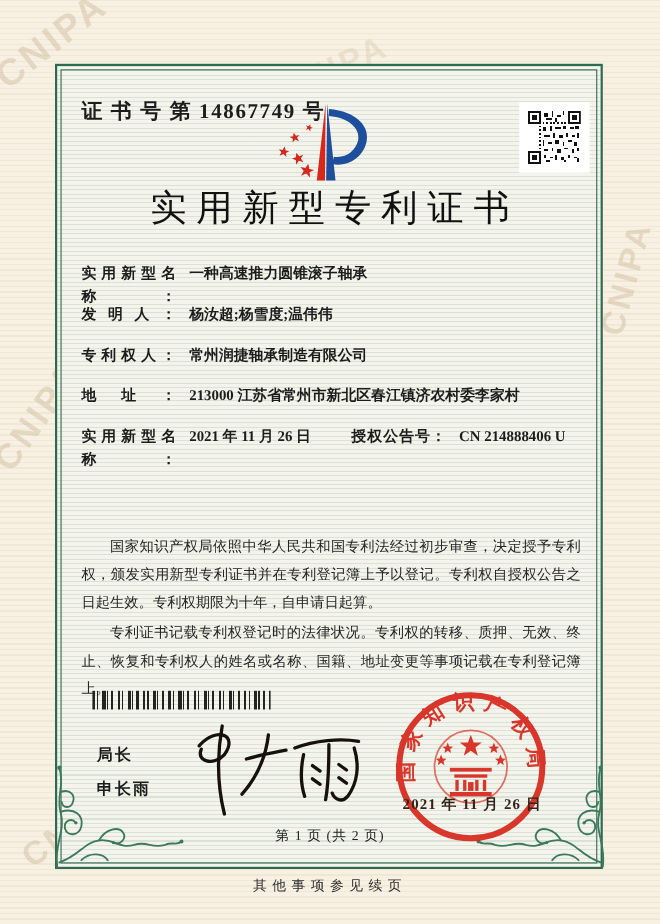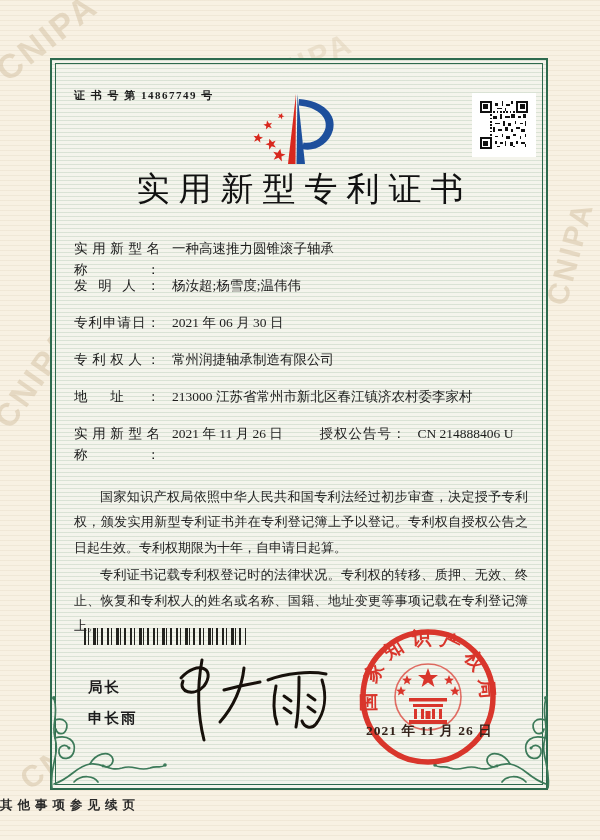--- a/index.html
+++ b/index.html
@@ -25,28 +25,28 @@
     border:2px solid #2e6a4e; box-sizing:border-box;
     background:
       repeating-linear-gradient(180deg, rgba(140,175,145,.26) 0 1px, transparent 1px 4px),
       #f4f4ec;
   }
   .frame::before{content:""; position:absolute; inset:3px; border:1px solid #2e6a4e; pointer-events:none;}
   .flourish{position:absolute; width:126px; height:104px;}
   .fl-bl{left:44px; top:690px;}
   .fl-br{left:430px; top:690px; transform:scaleX(-1);}
   
-  .cert-no{position:absolute; left:74px; top:88px; font-size:11px; font-weight:600; letter-spacing:1.5px;}
+  .cert-no{position:absolute; left:74px; top:88px; font-size:19px; font-weight:600; letter-spacing:1.5px;}
   .logo{position:absolute; left:238px; top:86px; width:122px; height:86px;}
   .qr{position:absolute; left:472px; top:93px; width:64px; height:64px; background:#fff; padding:0;}
   .qr svg{position:absolute; inset:8px;}
   .title{position:absolute; left:0; top:167px; width:600px; text-align:center;
          font-size:33px; font-weight:normal; letter-spacing:9px; text-indent:9px; color:#111;}
   
-  .fields{position:absolute; left:74px; top:238px; width:460px; font-size:13.5px; font-weight:400;}
+  .fields{position:absolute; left:74px; top:238px; width:460px; font-size:13.5px; font-weight:700;}
   .row{height:37px; line-height:21px;}
   .lbl{display:inline-block; width:86px; text-align:justify; text-align-last:justify;
        -moz-text-align-last:justify; margin-right:12px; vertical-align:top;}
   .pair1{display:inline-block; width:242px;}
   
   .paras{position:absolute; left:74px; top:484px; width:454px; font-size:13px; line-height:1.96;
          text-align:justify; color:#242424; font-weight:500;}
   .paras p{margin:0 0 2px 0; text-indent:2em;}
   
   .barcode{position:absolute; left:84px; top:628px; width:162px; height:17px;
@@ -60,22 +60,22 @@
   }
   
   .director{position:absolute; left:88px; top:672px; font-size:14.5px; font-weight:700; line-height:2.15; letter-spacing:2px;}
   .signature{position:absolute; left:162px; top:650px; width:178px; height:100px;}
   
   .seal{position:absolute; left:357px; top:626px; width:142px; height:142px; opacity:.93; z-index:2;}
   .seal-date{position:absolute; left:366px; top:722px; font-size:13.5px; font-weight:600;
              letter-spacing:1px; color:#33221a; z-index:3;}
   
   .page-ind{position:absolute; left:0; top:752px; width:600px; text-align:center; font-size:12.5px; letter-spacing:1px;}
-  .foot-note{position:absolute; left:0; top:797px; width:600px; font-size:12.5px;
-             letter-spacing:5px; color:#2b2b2b;font-weight:bold;}
+  .foot-note{position:absolute; left:0; top:797px; width:600px; text-align:center; font-size:12.5px;
+             letter-spacing:5px; color:#2b2b2b;}
 </style>
 </head>
 <body>
 
 <div class="page">
 
   <span class="wm wm1">CNIPA</span>
   <span class="wm wm2">CNIPA</span>
   <span class="wm wm3">CNIPA</span>
   <span class="wm wm4">CNIPA</span>
@@ -211,23 +211,20 @@
   <div class="title">实用新型专利证书</div>
 
   <div class="fields">
     <div class="row">
       <span class="lbl">实用新型名称：</span><span>一种高速推力圆锥滚子轴承</span>
     </div>
     <div class="row">
       <span class="lbl">发明人：</span><span>杨汝超;杨雪度;温伟伟</span>
     </div>
     <div class="row">
-      <span class="lbl">专利申请日：</span><span>2021 年 06 月 30 日</span>
-    </div>
-    <div class="row">
       <span class="lbl">专利权人：</span><span>常州润捷轴承制造有限公司</span>
     </div>
     <div class="row">
       <span class="lbl">地址：</span><span>213000  江苏省常州市新北区春江镇济农村委李家村</span>
     </div>
     <div class="row">
       <span class="pair1">
         <span class="lbl">实用新型名称：</span><span>2021 年 11 月 26 日</span>
       </span>
       <span>
@@ -285,15 +282,16 @@
       <rect x="57" y="83" width="3" height="10"></rect>
         <rect x="64" y="83" width="3" height="10"></rect>
       <rect x="75" y="83" width="3" height="10"></rect>
         <rect x="82" y="83" width="3" height="10"></rect>
       <rect x="68.5" y="85" width="5" height="8"></rect>
       <rect x="52" y="94" width="38" height="4"></rect>
     </g>
     <circle cx="71" cy="71" r="33" fill="none" stroke="#d8281e" stroke-width="1.6" opacity=".7"></circle>
   </svg>
 
+  <div class="page-ind">第 1 页 (共 2 页)</div>
   <div class="foot-note">其他事项参见续页</div>
 
 </div>
 
 </body></html>

